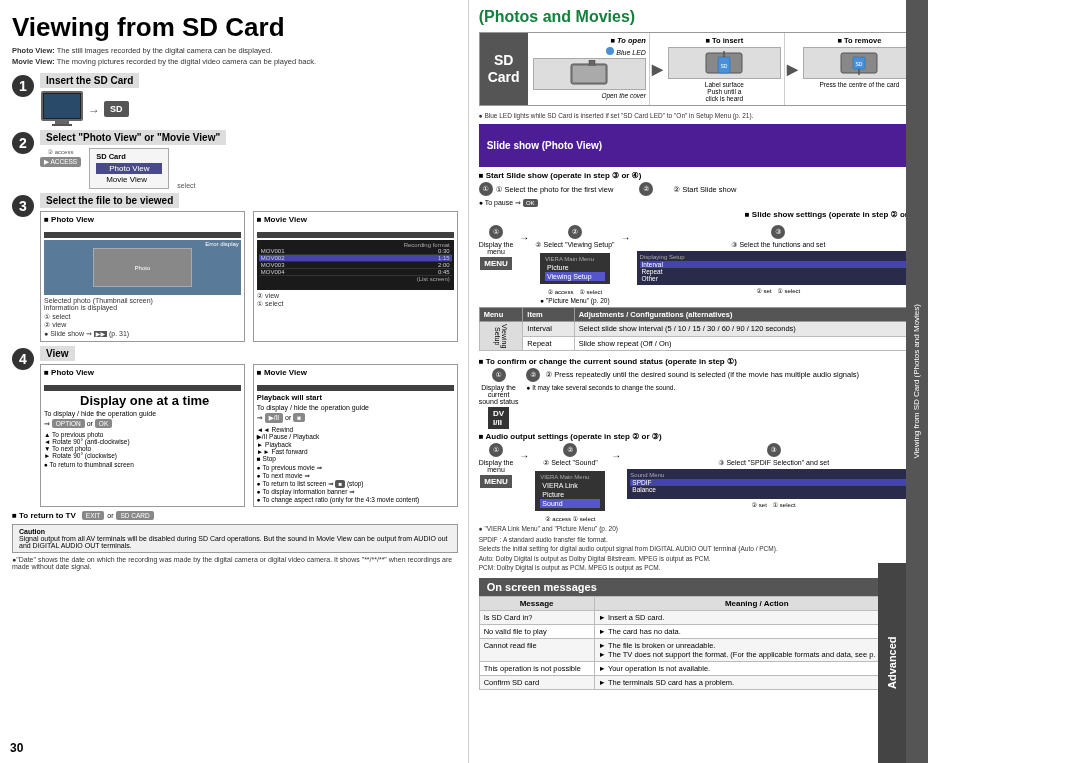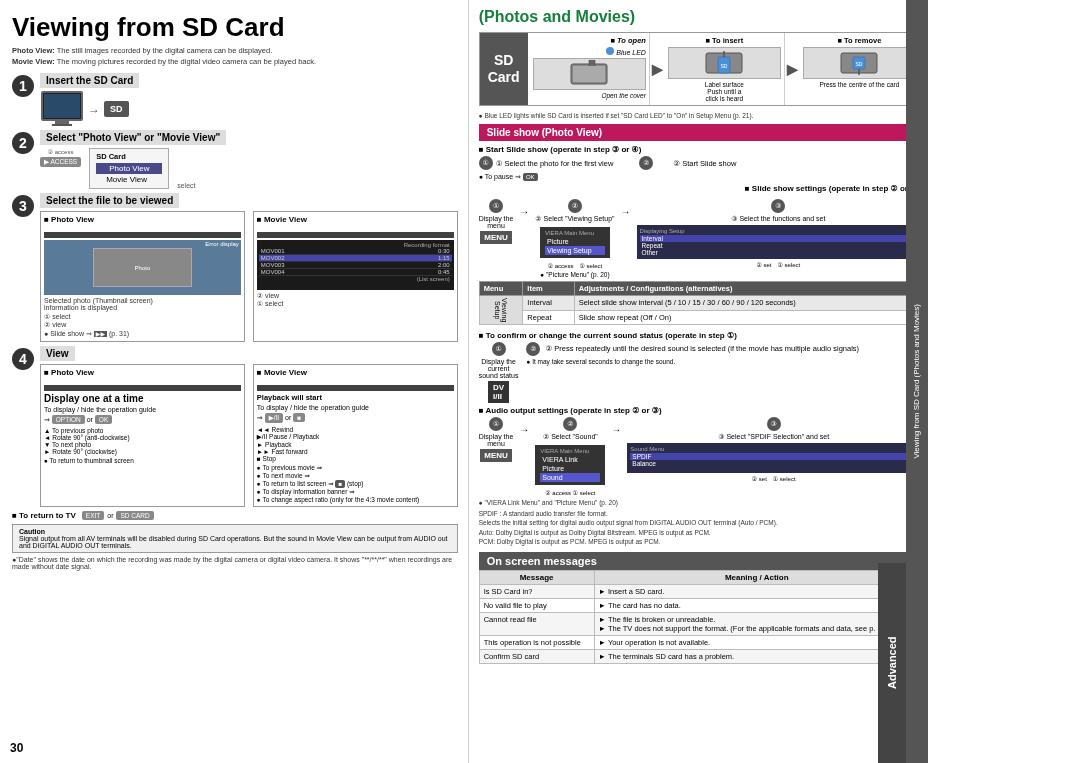--- a/index.html
+++ b/index.html
@@ -177,25 +177,25 @@
     
     .right-title {
       font-size: 16px;
       font-weight: bold;
       color: #15803d;
       margin-bottom: 6px;
     }
 
     
     .section-header {
-      background: #be185d;
+      background: #4c1d95;
       color: #fff;
       font-size: 10px;
       font-weight: bold;
-      padding: 3px 8px;
+      padding: 16px 8px;
       margin-bottom: 4px;
     }
 
     
     .slideshow-section { margin-bottom: 6px; }
     .circle-num {
       width: 14px; height: 14px;
       background: #555; color: #fff;
       border-radius: 50%;
       display: flex; align-items: center; justify-content: center;
@@ -518,21 +518,21 @@
     </div>
 
     <div class="step-section">
       <div class="step-number">4</div>
       <div class="step-content">
         <div class="step-title">View</div>
         <div class="step4-cols">
 
           <div class="step4-col">
             <div class="col-title">■ Photo View</div>
-            <div style="font-size:10px;font-weight:bold;">Display one at a time</div>
+            <div style="font-size:13px;font-weight:bold;margin-left:36px;">Display one at a time</div>
             <div style="font-size:7px;margin:2px 0;">To display / hide the operation guide</div>
             <div style="font-size:7px;">
               ⇒ <span class="btn-gray">OPTION</span> or <span class="btn-gray">OK</span>
             </div>
             <div style="font-size:6.5px;margin-top:3px;">
               <div>▲ To previous photo</div>
               <div>◄ Rotate 90° (anti-clockwise)</div>
               <div>▼ To next photo</div>
               <div>► Rotate 90° (clockwise)</div>
             </div>

